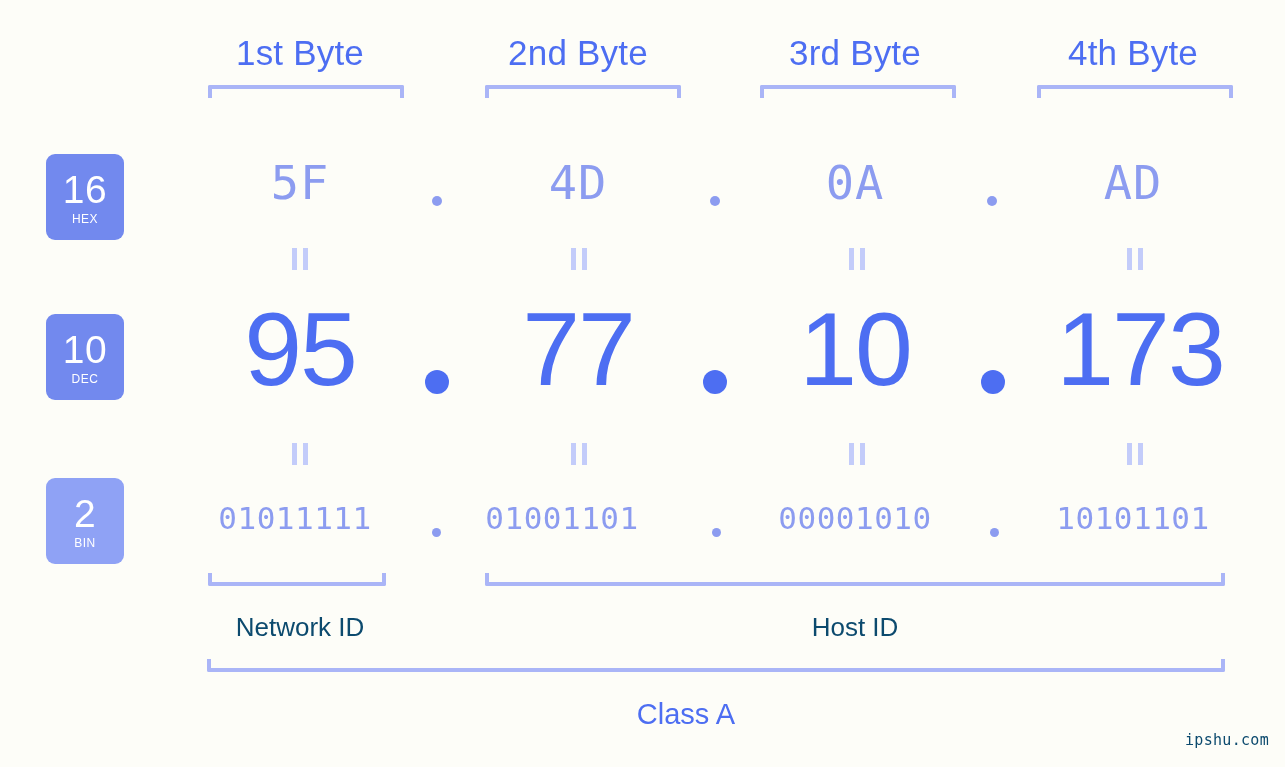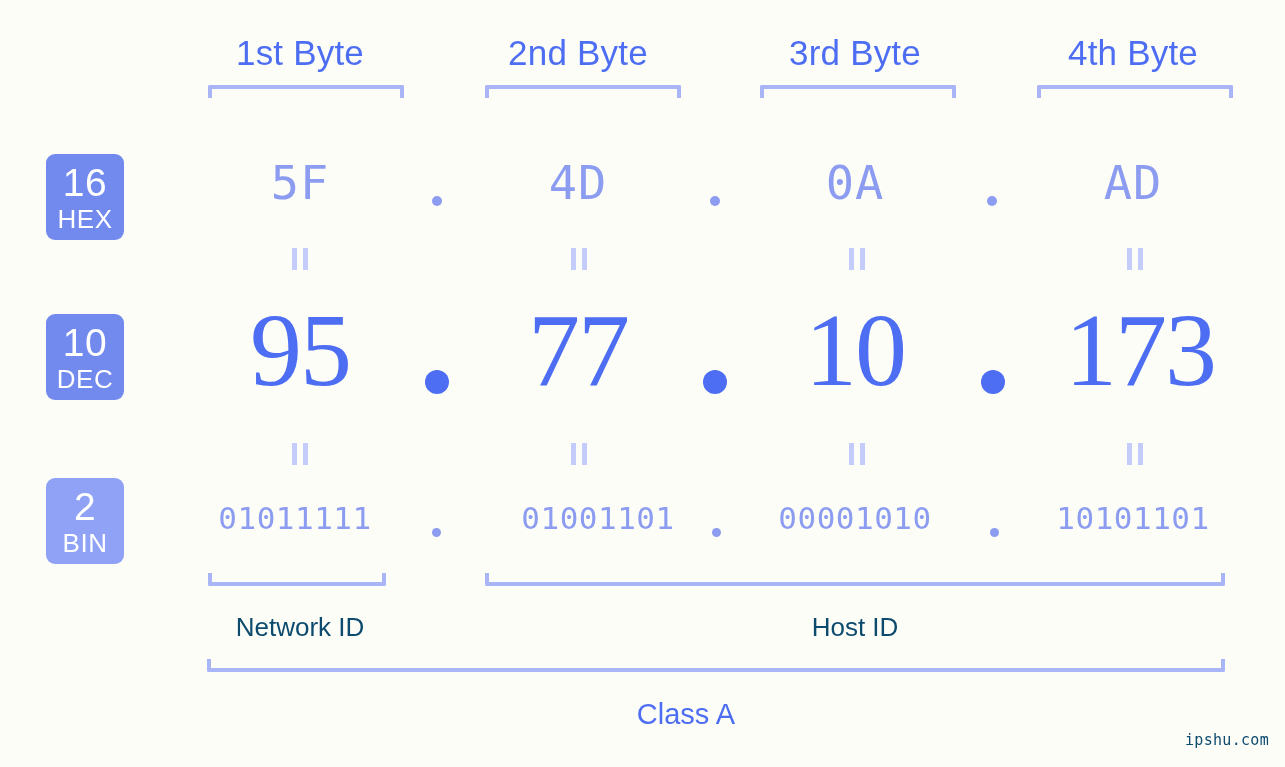--- a/index.html
+++ b/index.html
@@ -68,21 +68,21 @@
     justify-content: center;
     line-height: 1;
     user-select: none;
   }
   .badge .num {
     font-size: 39px;
     font-weight: 400;
     letter-spacing: 0.5px;
   }
   .badge .nm {
-    font-size: 26px;
+    font-size: 12px;
     font-weight: 400;
     margin-top: 4px;
     letter-spacing: 0.5px;
   }
 
   
   .cell {
     position: absolute;
     width: 260px;
     text-align: center;
@@ -94,21 +94,21 @@
     font-size: 47px;
     color: #8c9cf0;
     font-family: "DejaVu Sans Mono", monospace;
     letter-spacing: 1px;
   }
 
   .dec-row .cell {
     top: 295px;
     font-size: 104px;
     color: #4d6ef2;
-    font-family: Liberation Serif, serif;
+    font-family: Liberation Sans, sans-serif;
     line-height: 1.05;
     letter-spacing: -2px;
   }
 
   .bin-row .cell {
     top: 500px;
     font-size: 31px;
     color: #8c9cf0;
     font-family: "DejaVu Sans Mono", monospace;
     letter-spacing: 0.5px;
@@ -245,21 +245,21 @@
       <i></i>
       <i></i>
     </div>
   <div class="eq" style="left:1125px; top:443px;">
       <i></i>
       <i></i>
     </div>
 
   <div class="bin-row">
     <div class="cell" style="left:165px;">01011111</div>
-    <div class="cell" style="left:468px;">01001101</div>
+    <div class="cell" style="left:432px;">01001101</div>
     <div class="cell" style="left:725px;">00001010</div>
     <div class="cell" style="left:1003px;">10101101</div>
     <div class="dot dot-bin" style="left:432px;"></div>
     <div class="dot dot-bin" style="left:712px;"></div>
     <div class="dot dot-bin" style="left:990px;"></div>
   </div>
 
   <div class="bracket-up" style="left:208px; top:573px; width:178px;"></div>
   <div class="bracket-up" style="left:485px; top:573px; width:740px;"></div>
 

